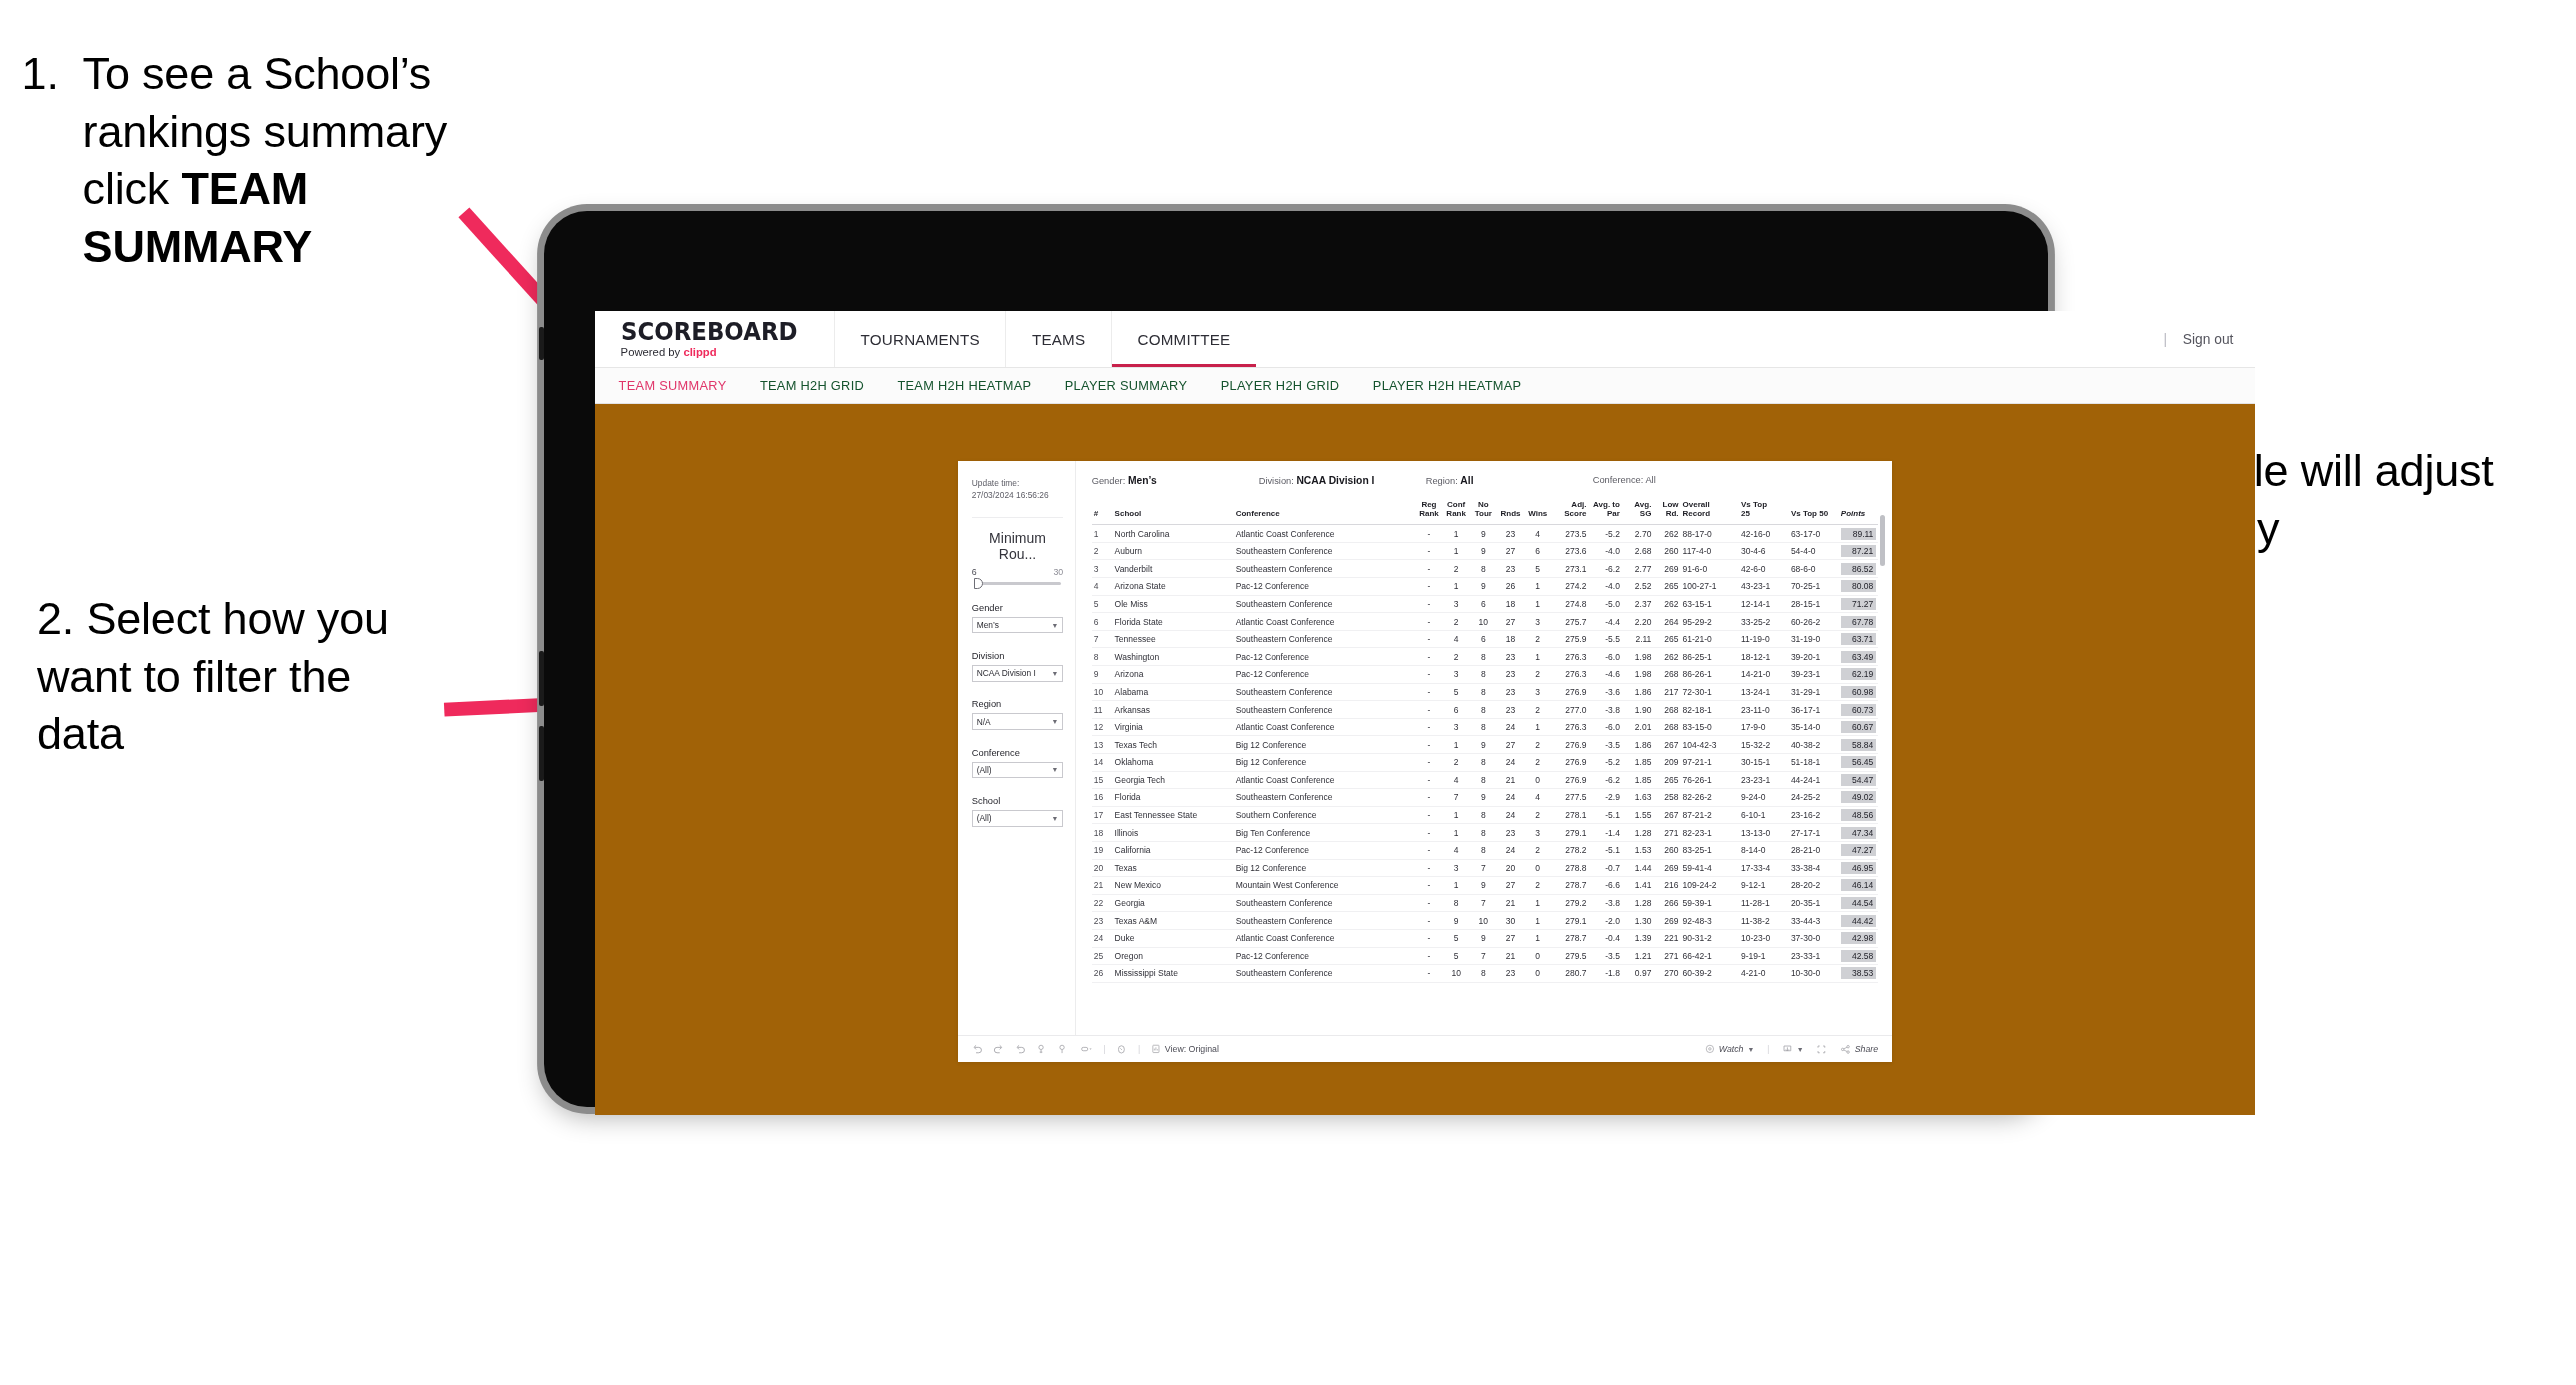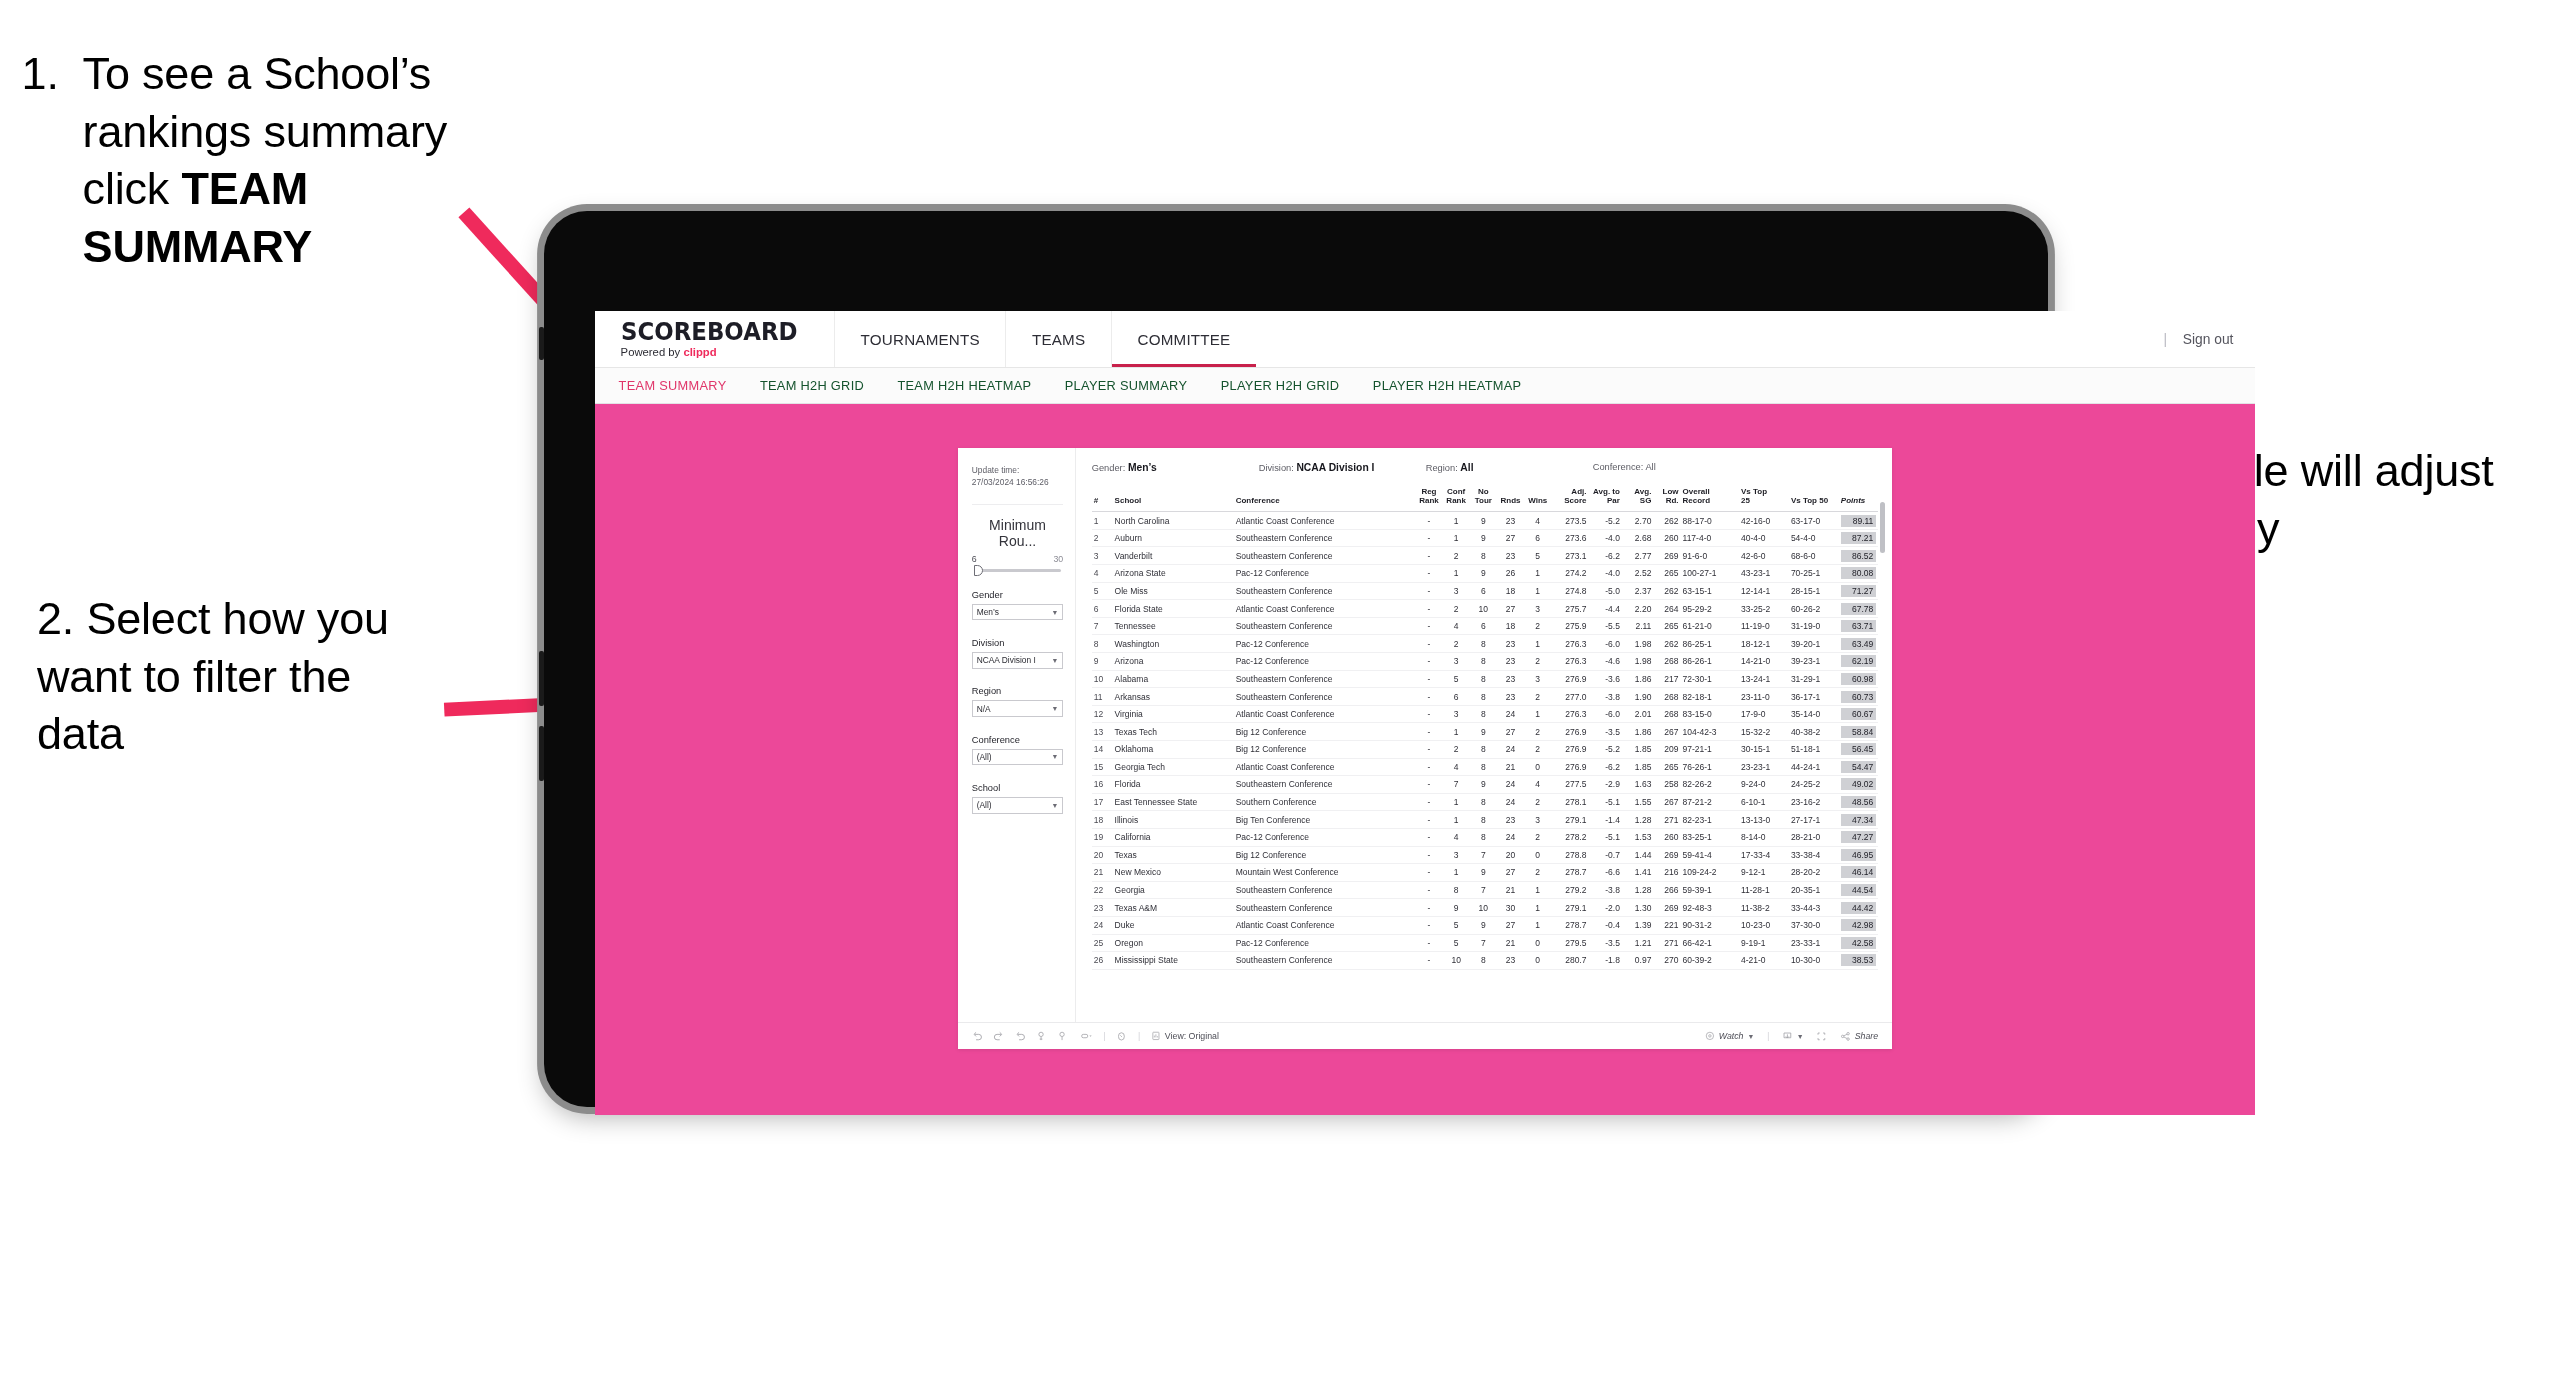--- a/index.html
+++ b/index.html
@@ -159,23 +159,23 @@
     letter-spacing: 0.3px;
     color: #14532d;
     padding: 0 21.6px 0 0;
     margin-right: 11.8px;
     cursor: pointer;
     white-space: nowrap;
   }
   .subtab.active { color: #e0366a; }
 
   .workspace {
-    background: #ec4899;
+    background: #a16207;
     height: 713px;
-    padding-top: 44px;
+    padding-top: 57px;
     box-sizing: border-box;
   }
 
   
   .dash {
     margin: 0 auto;
     width: 934px;
     background: #ffffff;
     box-shadow: 0 1px 3.9px rgba(0,0,0,0.10);
     display: flex;
@@ -557,21 +557,21 @@
                       <td class="c-num-s">-</td>
                       <td class="c-num-s">1</td>
                       <td class="c-num-s">9</td>
                       <td class="c-num-s">27</td>
                       <td class="c-num-s">6</td>
                       <td class="c-adj">273.6</td>
                       <td class="c-par">-4.0</td>
                       <td class="c-sg">2.68</td>
                       <td class="c-low">260</td>
                       <td class="c-rec">117-4-0</td>
-                      <td class="c-t25">40-4-0</td>
+                      <td class="c-t25">30-4-6</td>
                       <td class="c-t50">54-4-0</td>
                       <td class="c-pts">
                         <span class="pts-cell">87.21</span>
                       </td>
                     </tr>
                     <tr>
                       <td class="c-rank">3</td>
                       <td class="c-school">Vanderbilt</td>
                       <td class="c-conf">Southeastern Conference</td>
                       <td class="c-num-s">-</td>

